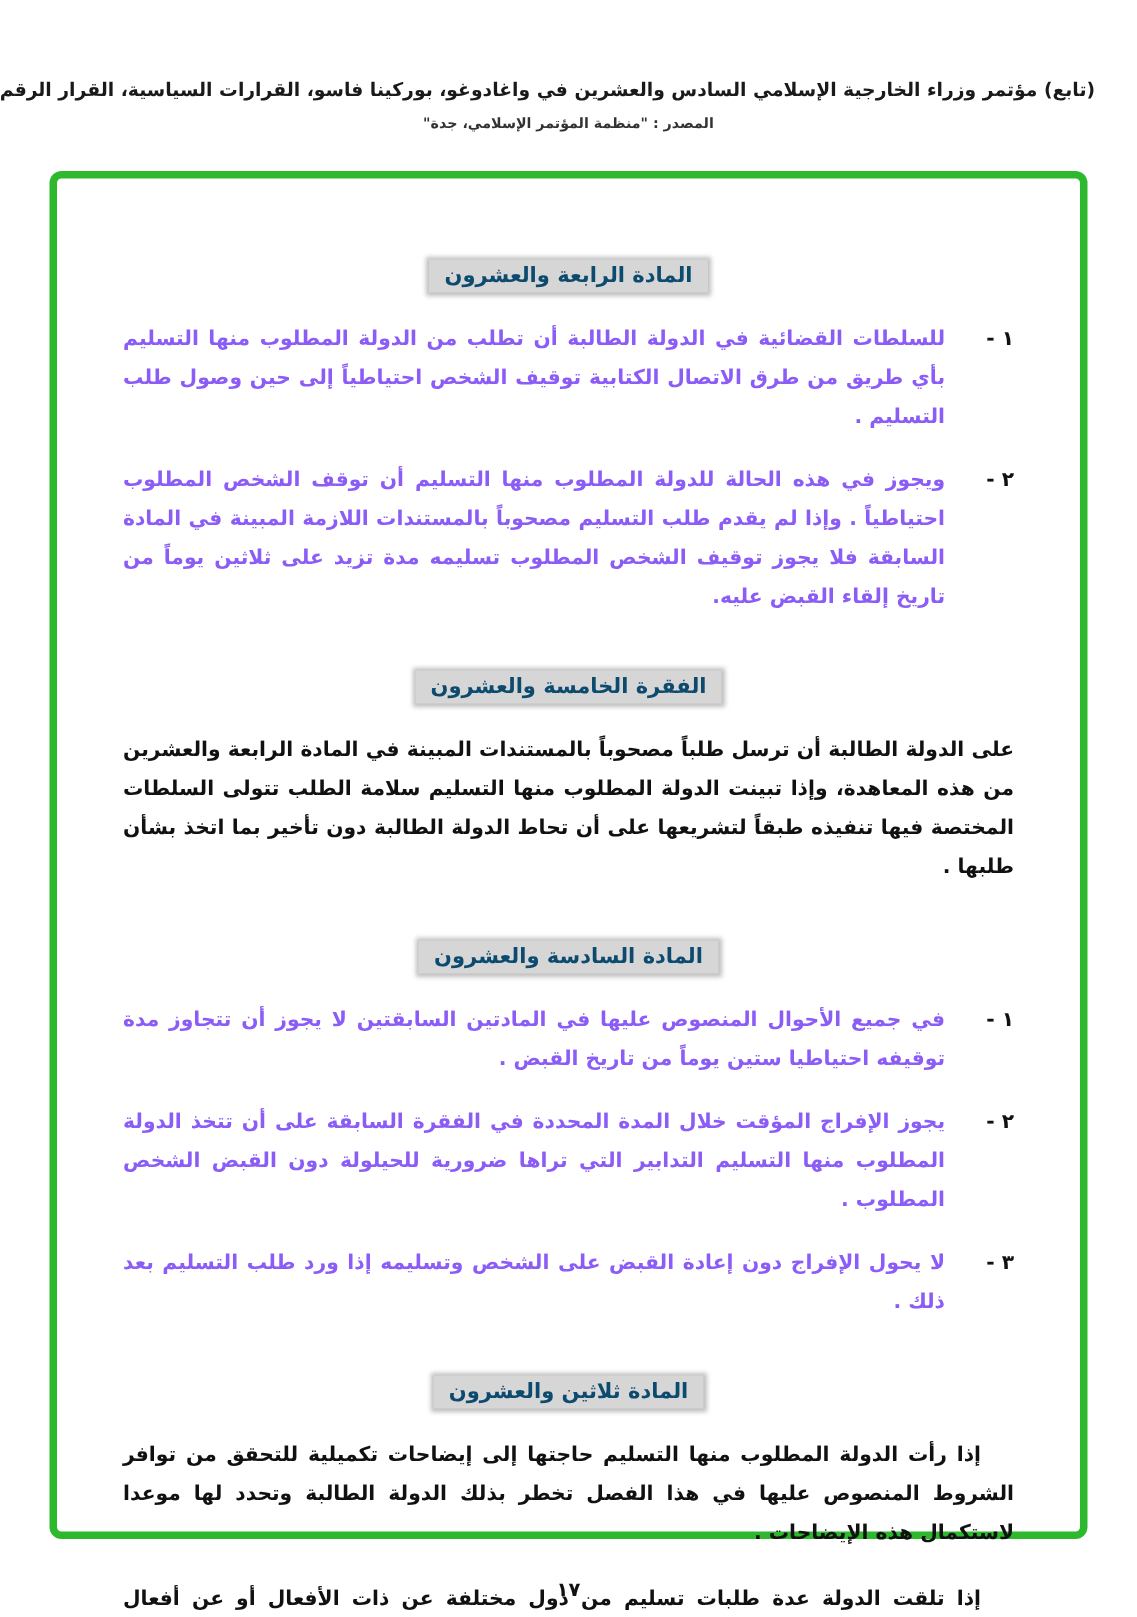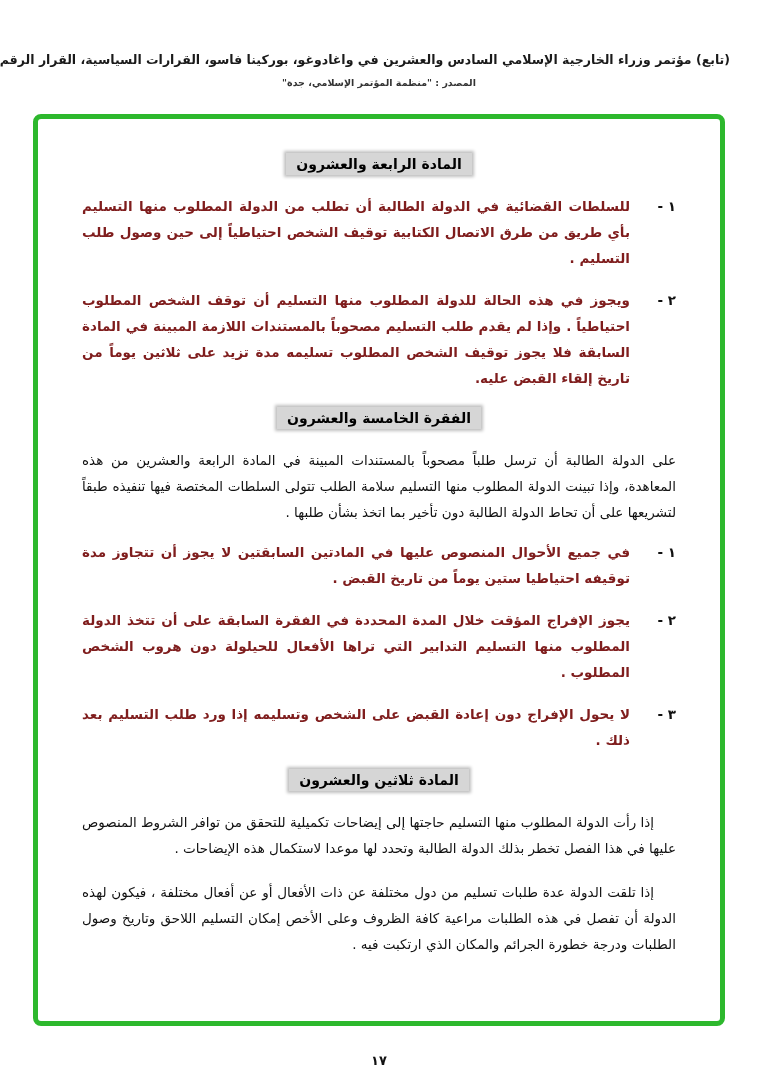--- a/index.html
+++ b/index.html
@@ -44,48 +44,49 @@
     background: #ffffff;
   }
   .article-heading {
     text-align: center;
     margin: 16px 0 18px 0;
   }
   .article-heading span {
     display: inline-block;
     font-size: 14px;
     font-weight: bold;
-    color: #000000;
+    color: #0c4a6e;
     background: #d6d6d6;
     box-shadow: 0 0 3px 2px #bfbfbf;
     padding: 1px 10px;
     line-height: 20px;
+    margin-top: 20px;
   }
   .numbered-item {
     display: flex;
     margin: 0 0 16px 0;
   }
   .numbered-item .num {
     flex: 0 0 46px;
     font-size: 13.5px;
     font-weight: bold;
     color: #111111;
     line-height: 26px;
   }
   .numbered-item .item-text {
     flex: 1;
     font-size: 13.5px;
     font-weight: bold;
-    color: #7f1d1d;
+    color: #8b5cf6;
     line-height: 26px;
     text-align: justify;
   }
   .article-paragraph {
     font-size: 13.5px;
-    font-weight: normal;
+    font-weight: bold;
     color: #111111;
     line-height: 26px;
     text-align: justify;
     margin: 18px 0 14px 0;
   }
   .article-paragraph.indented {
     text-indent: 22px;
   }
   .page-number {
     position: absolute;
@@ -120,27 +121,30 @@
     <div class="numbered-item">
       <span class="num">٢ -</span>
       <span class="item-text">ويجوز في هذه الحالة للدولة المطلوب منها التسليم أن توقف الشخص المطلوب احتياطياً . وإذا لم يقدم طلب التسليم مصحوباً بالمستندات اللازمة المبينة في المادة السابقة فلا يجوز توقيف الشخص المطلوب تسليمه مدة تزيد على ثلاثين يوماً من تاريخ إلقاء القبض عليه.</span>
     </div>
 
     <div class="article-heading">
       <span>الفقرة الخامسة والعشرون</span>
     </div>
     <p class="article-paragraph">على الدولة الطالبة أن ترسل طلباً مصحوباً بالمستندات المبينة في المادة الرابعة والعشرين من هذه المعاهدة، وإذا تبينت الدولة المطلوب منها التسليم سلامة الطلب تتولى السلطات المختصة فيها تنفيذه طبقاً لتشريعها على أن تحاط الدولة الطالبة دون تأخير بما اتخذ بشأن طلبها .</p>
 
+    <div class="article-heading">
+      <span>المادة السادسة والعشرون</span>
+    </div>
     <div class="numbered-item">
       <span class="num">١ -</span>
       <span class="item-text">في جميع الأحوال المنصوص عليها في المادتين السابقتين لا يجوز أن تتجاوز مدة توقيفه احتياطيا ستين يوماً من تاريخ القبض .</span>
     </div>
     <div class="numbered-item">
       <span class="num">٢ -</span>
-      <span class="item-text">يجوز الإفراج المؤقت خلال المدة المحددة في الفقرة السابقة على أن تتخذ الدولة المطلوب منها التسليم التدابير التي تراها الأفعال للحيلولة دون هروب الشخص المطلوب .</span>
+      <span class="item-text">يجوز الإفراج المؤقت خلال المدة المحددة في الفقرة السابقة على أن تتخذ الدولة المطلوب منها التسليم التدابير التي تراها ضرورية للحيلولة دون القبض الشخص المطلوب .</span>
     </div>
     <div class="numbered-item">
       <span class="num">٣ -</span>
       <span class="item-text">لا يحول الإفراج دون إعادة القبض على الشخص وتسليمه إذا ورد طلب التسليم بعد ذلك .</span>
     </div>
 
     <div class="article-heading">
       <span>المادة ثلاثين والعشرون</span>
     </div>
     <p class="article-paragraph indented">إذا رأت الدولة المطلوب منها التسليم حاجتها إلى إيضاحات تكميلية للتحقق من توافر الشروط المنصوص عليها في هذا الفصل تخطر بذلك الدولة الطالبة وتحدد لها موعدا لاستكمال هذه الإيضاحات .</p>

